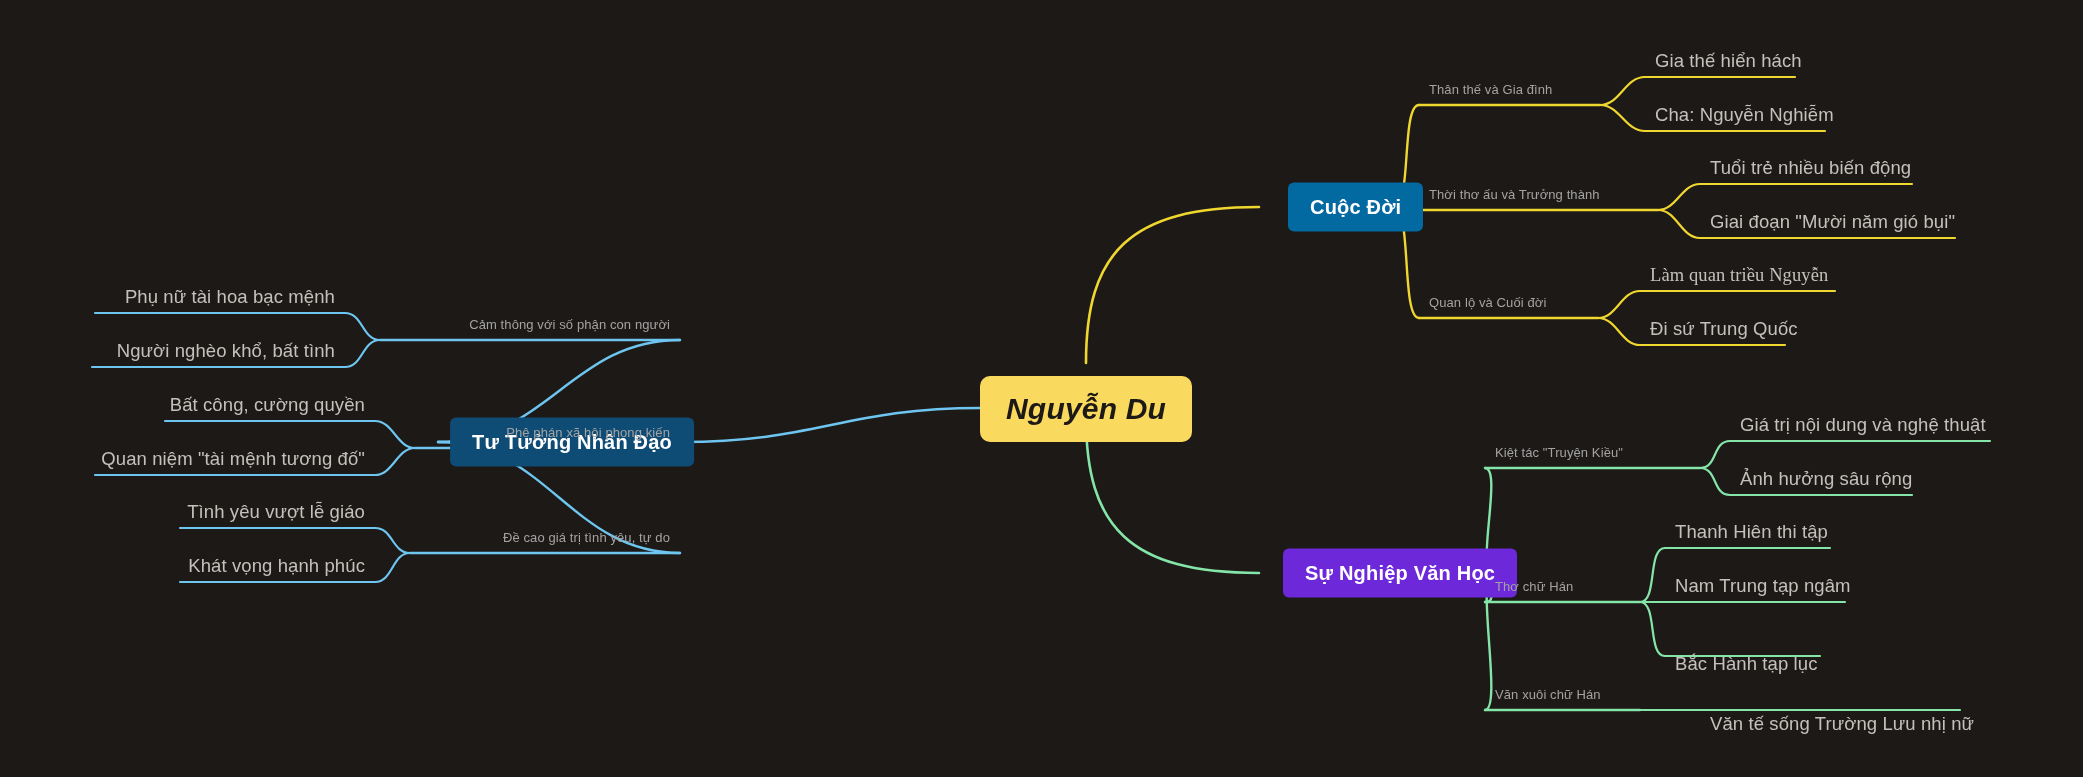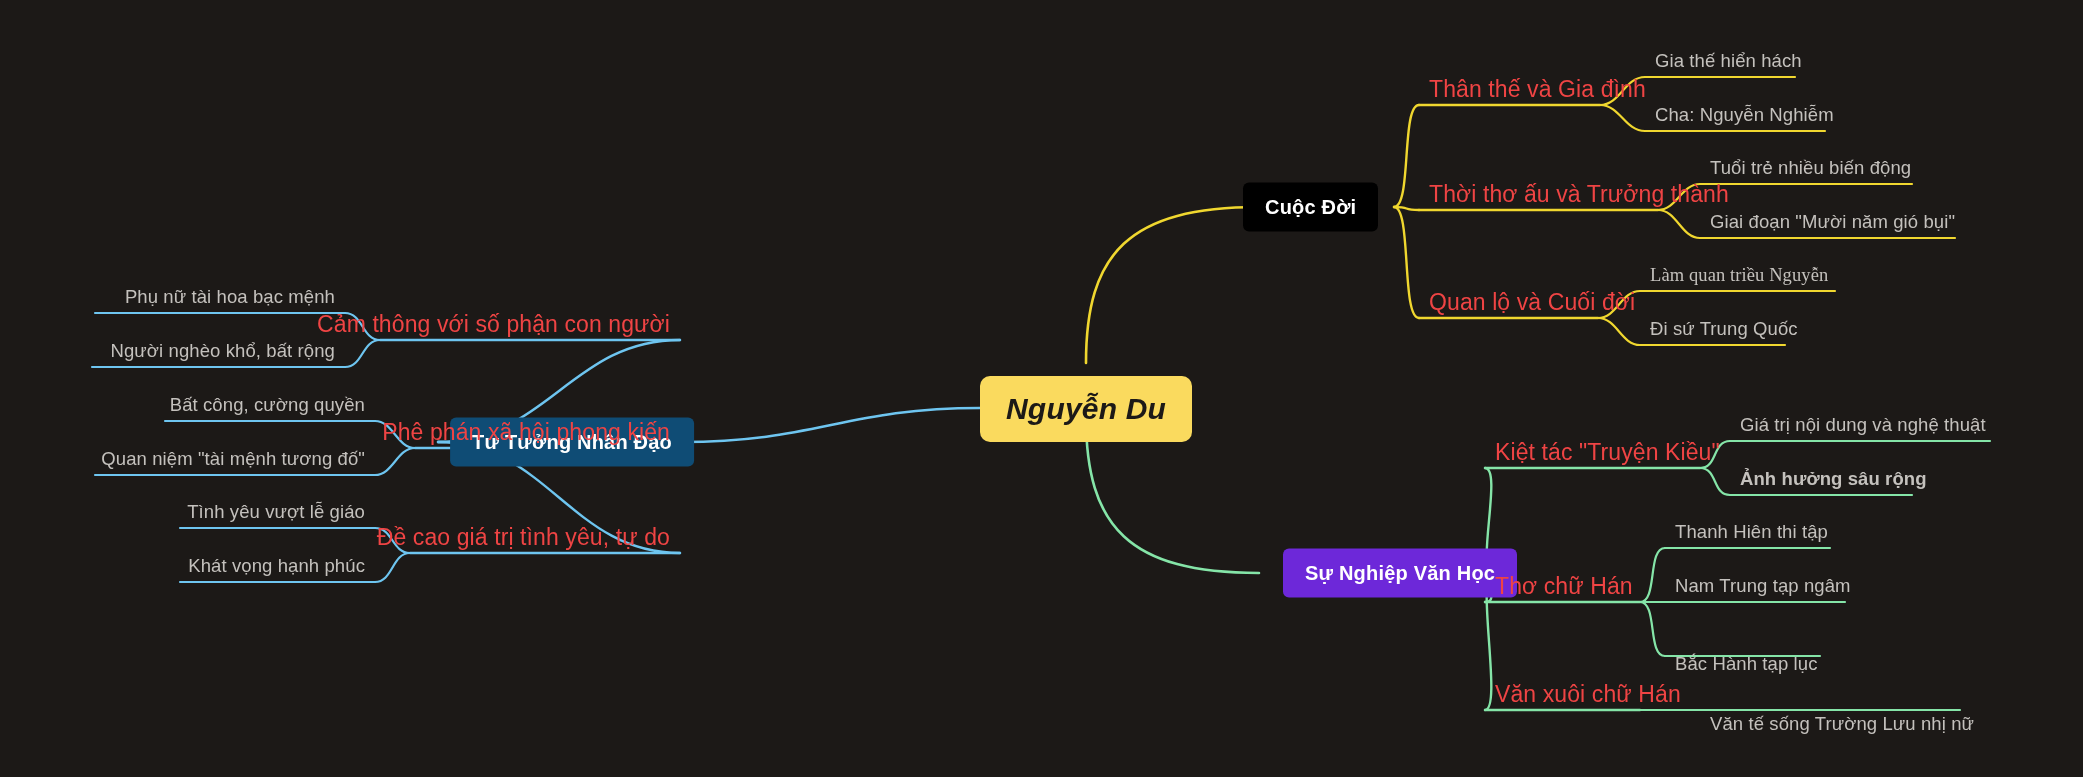--- a/index.html
+++ b/index.html
@@ -39,22 +39,22 @@
   }
   .branch-node {
     color: #ffffff;
     font-size: 20px;
     font-weight: bold;
     padding: 13px 22px;
     border-radius: 6px;
     letter-spacing: .2px;
   }
   .leaf-node {
-    color: #ef4444;
-    font-size: 23px;
+    color: #a3a3a3;
+    font-size: 13px;
     font-weight: normal;
     letter-spacing: .1px;
     padding: 0 2px;
   }
   .leaf-node.lvl3 {
     color: #c4c1bd;
     font-size: 18.5px;
   }
   .anchor-right { transform: translate(0, -50%); }
   .anchor-left  { transform: translate(-100%, -50%); }
@@ -117,44 +117,44 @@
       <path d="M 1640 602 C 1658 602, 1647 602, 1665 602" fill="none" stroke="#85e5a8" stroke-width="2.2" stroke-linecap="round"></path>
       <path d="M 1665 656 L 1820 656" fill="none" stroke="#85e5a8" stroke-width="2.2" stroke-linecap="round"></path>
       <path d="M 1640 602 C 1658 602, 1647 656, 1665 656" fill="none" stroke="#85e5a8" stroke-width="2.2" stroke-linecap="round"></path>
       <path d="M 1485 710 L 1640 710" fill="none" stroke="#85e5a8" stroke-width="2.4" stroke-linecap="round"></path>
       <path d="M 1493 573 C 1475 573, 1503 710, 1485 710" fill="none" stroke="#85e5a8" stroke-width="2.4" stroke-linecap="round"></path>
       <path d="M 1700 710 L 1960 710" fill="none" stroke="#85e5a8" stroke-width="2.2" stroke-linecap="round"></path>
       <path d="M 1640 710 C 1667 710, 1673 710, 1700 710" fill="none" stroke="#85e5a8" stroke-width="2.2" stroke-linecap="round"></path>
     </svg>
   <div id="node-layer">
       <div class="node root-node anchor-right" style="left: 980px; top: 390px; background: rgb(250, 218, 94); color: rgb(28, 25, 23); margin-top: 19px;">Nguyễn Du</div>
-      <div class="node branch-node anchor-right" style="left: 1243px; top: 207px; background: #000000; color: rgb(255, 255, 255);">Cuộc Đời</div>
+      <div class="node branch-node anchor-right" style="left: 1288px; top: 207px; background: #0369a1; color: rgb(255, 255, 255);">Cuộc Đời</div>
       <div class="node leaf-node anchor-right" style="left: 1427px; top: 89px;">Thân thế và Gia đình</div>
       <div class="node leaf-node lvl3 anchor-right" style="left: 1653px; top: 61px; text-align: right;">Gia thế hiển hách</div>
       <div class="node leaf-node lvl3 anchor-right" style="left: 1653px; top: 115px;">Cha: Nguyễn Nghiễm</div>
       <div class="node leaf-node anchor-right" style="left: 1427px; top: 194px;">Thời thơ ấu và Trưởng thành</div>
       <div class="node leaf-node lvl3 anchor-right" style="left: 1708px; top: 168px;">Tuổi trẻ nhiều biến động</div>
       <div class="node leaf-node lvl3 anchor-right" style="left: 1708px; top: 222px;">Giai đoạn "Mười năm gió bụi"</div>
       <div class="node leaf-node anchor-right" style="left: 1427px; top: 302px;">Quan lộ và Cuối đời</div>
       <div class="node leaf-node lvl3 anchor-right" style="left: 1648px; top: 275px; font-family: Liberation Serif, serif;">Làm quan triều Nguyễn</div>
       <div class="node leaf-node lvl3 anchor-right" style="left: 1648px; top: 329px;">Đi sứ Trung Quốc</div>
       <div class="node branch-node anchor-left" style="left: 682px; top: 442px; background: rgb(15, 76, 117); color: rgb(255, 255, 255); margin-left: 12px;">Tư Tưởng Nhân Đạo</div>
       <div class="node leaf-node anchor-left" style="left: 672px; top: 324px;">Cảm thông với số phận con người</div>
       <div class="node leaf-node lvl3 anchor-left" style="left: 337px; top: 297px;">Phụ nữ tài hoa bạc mệnh</div>
-      <div class="node leaf-node lvl3 anchor-left" style="left: 337px; top: 351px;">Người nghèo khổ, bất rộng</div>
+      <div class="node leaf-node lvl3 anchor-left" style="left: 337px; top: 351px;">Người nghèo khổ, bất tình</div>
       <div class="node leaf-node anchor-left" style="left: 672px; top: 432px;">Phê phán xã hội phong kiến</div>
       <div class="node leaf-node lvl3 anchor-left" style="left: 367px; top: 405px;">Bất công, cường quyền</div>
       <div class="node leaf-node lvl3 anchor-left" style="left: 367px; top: 459px;">Quan niệm "tài mệnh tương đố"</div>
       <div class="node leaf-node anchor-left" style="left: 672px; top: 537px;">Đề cao giá trị tình yêu, tự do</div>
       <div class="node leaf-node lvl3 anchor-left" style="left: 367px; top: 512px;">Tình yêu vượt lễ giáo</div>
       <div class="node leaf-node lvl3 anchor-left" style="left: 367px; top: 566px;">Khát vọng hạnh phúc</div>
       <div class="node branch-node anchor-right" style="left: 1259px; top: 573px; background: #6d28d9; color: rgb(255, 255, 255); margin-left: 24px;">Sự Nghiệp Văn Học</div>
       <div class="node leaf-node anchor-right" style="left: 1493px; top: 452px;">Kiệt tác "Truyện Kiều"</div>
       <div class="node leaf-node lvl3 anchor-right" style="left: 1738px; top: 425px;">Giá trị nội dung và nghệ thuật</div>
-      <div class="node leaf-node lvl3 anchor-right" style="left: 1738px; top: 479px; font-weight: bold;">Ảnh hưởng sâu rộng</div>
+      <div class="node leaf-node lvl3 anchor-right" style="left: 1738px; top: 479px;">Ảnh hưởng sâu rộng</div>
       <div class="node leaf-node anchor-right" style="left: 1493px; top: 586px;">Thơ chữ Hán</div>
       <div class="node leaf-node lvl3 anchor-right" style="left: 1673px; top: 532px;">Thanh Hiên thi tập</div>
       <div class="node leaf-node lvl3 anchor-right" style="left: 1673px; top: 586px;">Nam Trung tạp ngâm</div>
       <div class="node leaf-node lvl3 anchor-right" style="left: 1673px; top: 640px; margin-top: 24px;">Bắc Hành tạp lục</div>
       <div class="node leaf-node anchor-right" style="left: 1493px; top: 694px;">Văn xuôi chữ Hán</div>
       <div class="node leaf-node lvl3 anchor-right" style="left: 1708px; top: 694px; margin-top: 30px;">Văn tế sống Trường Lưu nhị nữ</div>
     </div>
 </div>
 
 </body></html>

